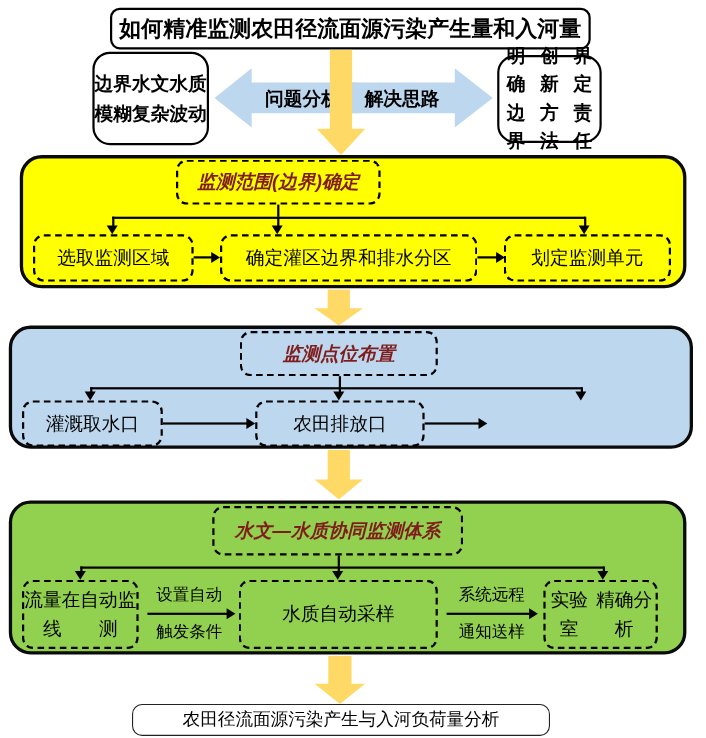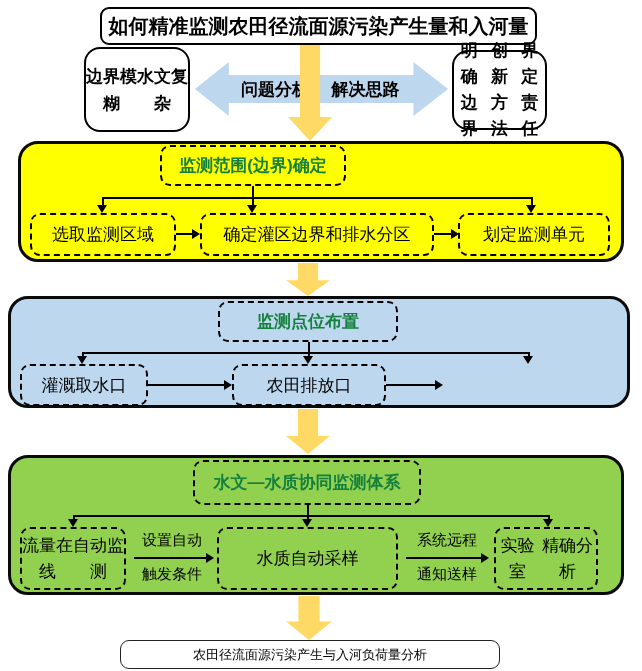--- a/index.html
+++ b/index.html
@@ -13,21 +13,21 @@
 
   
   .solidbox{border:2px solid #000;border-radius:9px;background:#fff;}
   .sidebox{border:2px solid #000;border-radius:16px;background:#fff;font-weight:bold;font-size:17px;line-height:27px;}
 
   
   .panel{border:3px solid #0a0a0a;border-radius:20px;}
 
   
   .dash{border:2px dashed #000;border-radius:10px;background:transparent;font-size:17px;}
-  .dash.red{color:#15803d;font-weight:bold;}
+  .dash.red{color:#7f1d1d;font-weight:bold;font-style:italic;}
 
   
   .gold{background:#FFD966;}
 
   
   .bluearrow{background:#BDD7EE;font-weight:bold;font-size:17px;}
 
   
   .hline{background:#000;height:1.6px;}
   .vline{background:#000;width:1.6px;}
@@ -45,20 +45,21 @@
   <div class="abs solidbox center boldtxt" style="left:100px;top:7px;width:437px;height:38px;">
     <span>如何精准监测农田径流面源污染产生量和入河量</span>
   </div>
 
   <div class="abs gold" style="left:288px;top:45px;width:44px;height:96px;z-index:3;
        clip-path:polygon(27% 0,73% 0,73% 75%,100% 75%,50% 100%,0 75%,27% 75%);"></div>
 
   <div class="abs sidebox center col" style="left:84px;top:47px;width:106px;height:85px;">
     <span>边界模糊</span>
     <span>水文复杂</span>
+    <span>水质波动</span>
   </div>
 
   <div class="abs sidebox center col" style="left:452px;top:50px;width:95px;height:80px;line-height:26px;">
     <span>明确边界</span>
     <span>创新方法</span>
     <span>界定责任</span>
   </div>
 
   <div class="abs bluearrow center" style="left:195px;top:62px;width:130px;height:54px;z-index:1;
        padding-left:30px;clip-path:polygon(0 50%,26% 0,26% 24%,100% 24%,100% 76%,26% 76%,26% 100%);">
@@ -166,17 +167,17 @@
   <div class="abs linklabel" style="left:130px;top:565px;width:84px;">触发条件</div>
 
   <div class="abs linklabel" style="left:404px;top:531px;width:86px;">系统远程</div>
   <div class="abs hline" style="left:406px;top:557px;width:77px;"></div>
   <div class="abs ah-right" style="left:481px;top:553px;"></div>
   <div class="abs linklabel" style="left:404px;top:565px;width:86px;">通知送样</div>
 
   <div class="abs gold" style="left:286px;top:596px;width:46px;height:44px;
        clip-path:polygon(27% 0,73% 0,73% 58%,100% 58%,50% 100%,0 58%,27% 58%);"></div>
 
-  <div class="abs center" style="left:120px;top:640px;width:380px;height:29px;border:1.5px solid #222;border-radius:9px;background:#fff;font-size:13px;">
+  <div class="abs center" style="left:120px;top:640px;width:380px;height:29px;border:1.5px solid #222;border-radius:9px;background:#fff;font-size:16px;">
     <span>农田径流面源污染产生与入河负荷量分析</span>
   </div>
 
 </div>
 
 </body></html>

